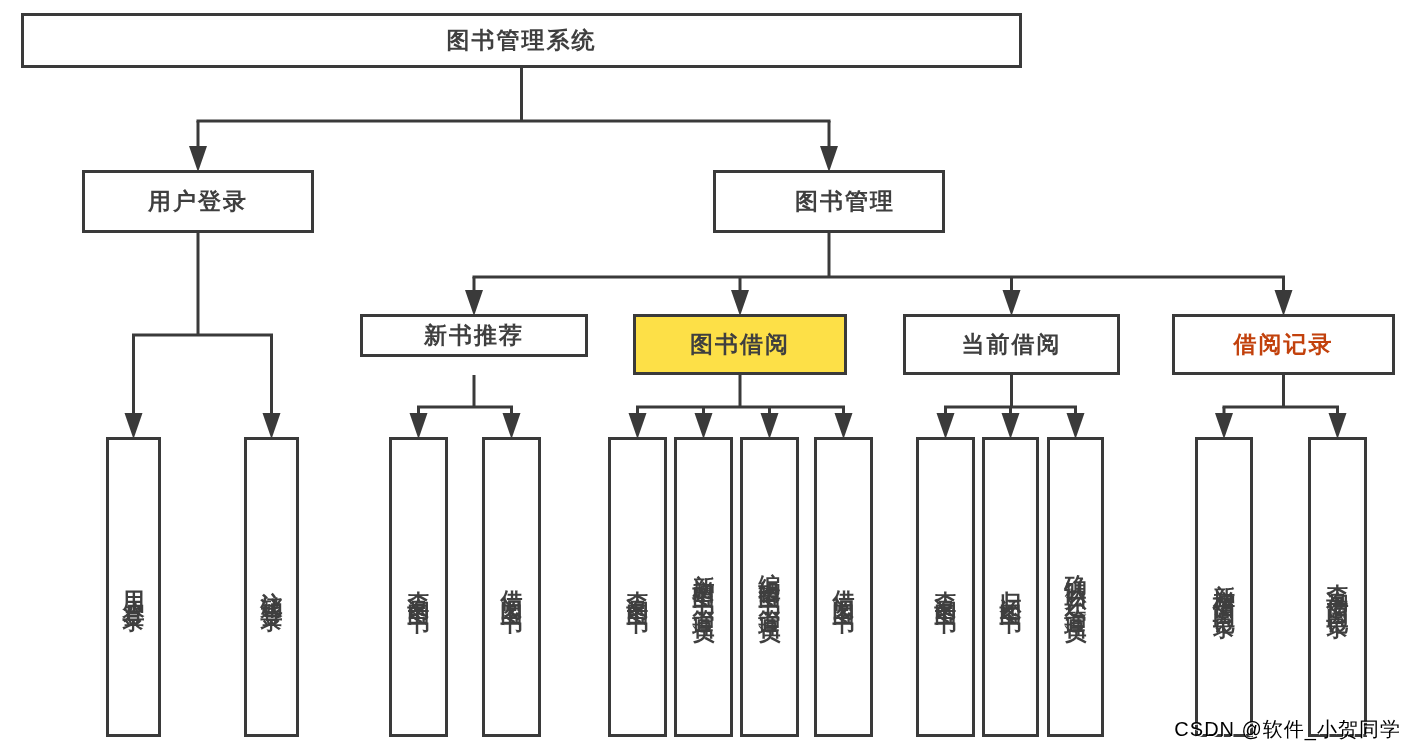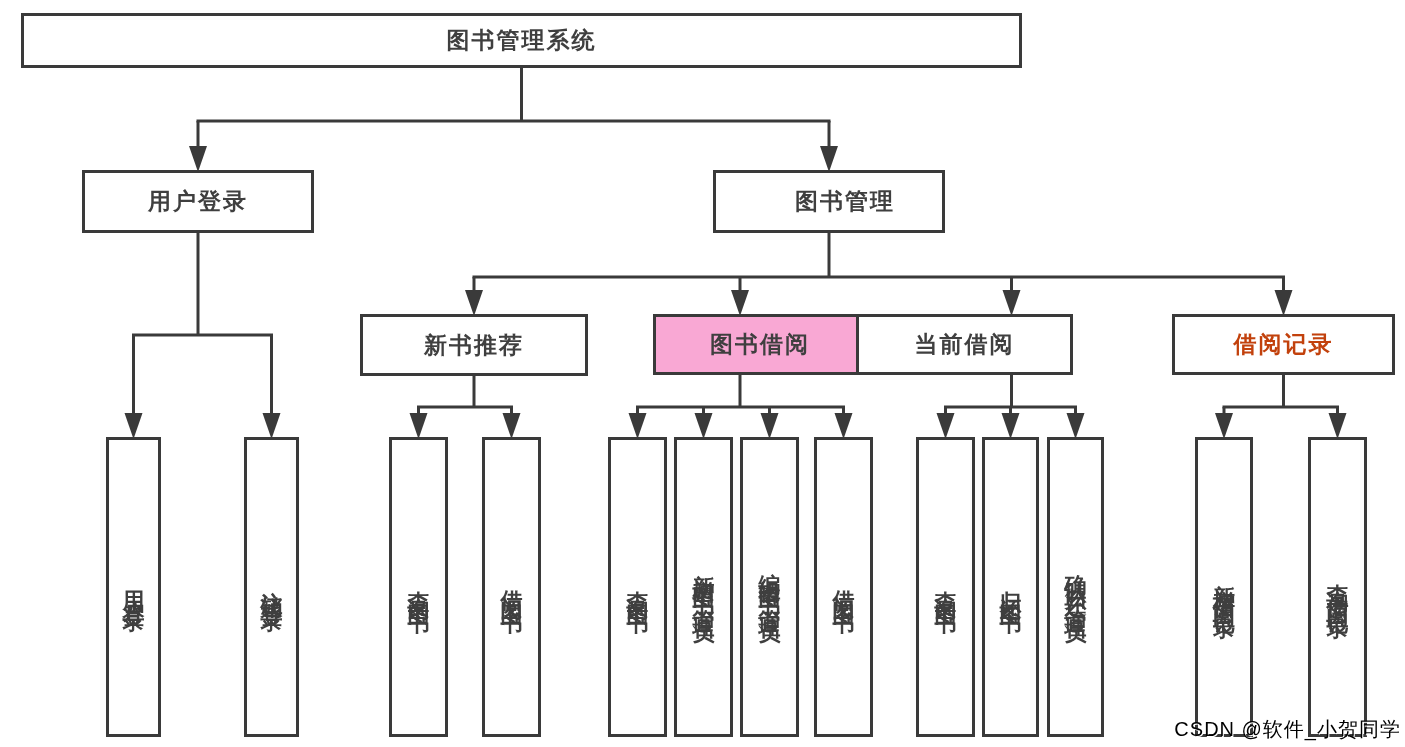--- a/index.html
+++ b/index.html
@@ -110,23 +110,23 @@
       <line x1="1222.5" y1="407" x2="1339" y2="407" stroke="#3a3a3a" stroke-width="3"></line>
       <line x1="1224" y1="407" x2="1224" y2="415" stroke="#3a3a3a" stroke-width="3"></line>
       <polygon points="1215,413 1233,413 1224,439" fill="#3a3a3a"></polygon>
       <line x1="1337.5" y1="407" x2="1337.5" y2="415" stroke="#3a3a3a" stroke-width="3"></line>
       <polygon points="1328.5,413 1346.5,413 1337.5,439" fill="#3a3a3a"></polygon>
     </svg>
   <div id="nodes">
       <div class="node h" style="left: 21px; top: 13px; width: 1001px; height: 55px; border-color: rgb(58, 58, 58); background: rgb(255, 255, 255); color: rgb(63, 63, 63);">图书管理系统</div>
       <div class="node h" style="left: 82px; top: 170px; width: 232px; height: 63px; border-color: rgb(58, 58, 58); background: rgb(255, 255, 255); color: rgb(63, 63, 63);">用户登录</div>
       <div class="node h" style="left: 713px; top: 170px; width: 232px; height: 63px; border-color: rgb(58, 58, 58); background: rgb(255, 255, 255); color: rgb(63, 63, 63); padding-left: 32px;">图书管理</div>
-      <div class="node h" style="left: 360px; top: 314px; width: 228px; height: 62px; border-color: rgb(58, 58, 58); background: rgb(255, 255, 255); color: rgb(63, 63, 63);">新书推荐</div>
-      <div class="node h" style="left: 633px; top: 314px; width: 214px; height: 61px; border-color: rgb(58, 58, 58); background: #f9a8d4; color: rgb(63, 63, 63); margin-left: 20px;">图书借阅</div>
-      <div class="node h" style="left: 856px; top: 314px; width: 217px; height: 61px; border-color: rgb(58, 58, 58); background: rgb(255, 255, 255); color: rgb(63, 63, 63);">当前借阅</div>
+      <div class="node h" style="left: 360px; top: 314px; width: 228px; height: 43px; border-color: rgb(58, 58, 58); background: rgb(255, 255, 255); color: rgb(63, 63, 63);">新书推荐</div>
+      <div class="node h" style="left: 633px; top: 314px; width: 214px; height: 61px; border-color: rgb(58, 58, 58); background: #fde047; color: rgb(63, 63, 63);">图书借阅</div>
+      <div class="node h" style="left: 903px; top: 314px; width: 217px; height: 61px; border-color: rgb(58, 58, 58); background: rgb(255, 255, 255); color: rgb(63, 63, 63);">当前借阅</div>
       <div class="node h" style="left: 1172px; top: 314px; width: 223px; height: 61px; border-color: rgb(58, 58, 58); background: rgb(255, 255, 255); color: #c2410c;">借阅记录</div>
       <div class="node v" style="left: 106px; top: 437px; width: 55px; height: 300px; border-color: rgb(58, 58, 58); background: rgb(255, 255, 255); color: rgb(63, 63, 63);">用户登录</div>
       <div class="node v" style="left: 244px; top: 437px; width: 55px; height: 300px; border-color: rgb(58, 58, 58); background: rgb(255, 255, 255); color: rgb(63, 63, 63);">注销登录</div>
       <div class="node v" style="left: 389px; top: 437px; width: 59px; height: 300px; border-color: rgb(58, 58, 58); background: rgb(255, 255, 255); color: rgb(63, 63, 63);">查询图书</div>
       <div class="node v" style="left: 482px; top: 437px; width: 59px; height: 300px; border-color: rgb(58, 58, 58); background: rgb(255, 255, 255); color: rgb(63, 63, 63);">借阅图书</div>
       <div class="node v" style="left: 608px; top: 437px; width: 59px; height: 300px; border-color: rgb(58, 58, 58); background: rgb(255, 255, 255); color: rgb(63, 63, 63);">查询图书</div>
       <div class="node v" style="left: 674px; top: 437px; width: 59px; height: 300px; border-color: rgb(58, 58, 58); background: rgb(255, 255, 255); color: rgb(63, 63, 63);">新增图书（管理员）</div>
       <div class="node v" style="left: 740px; top: 437px; width: 59px; height: 300px; border-color: rgb(58, 58, 58); background: rgb(255, 255, 255); color: rgb(63, 63, 63);">编辑图书（管理员）</div>
       <div class="node v" style="left: 814px; top: 437px; width: 59px; height: 300px; border-color: rgb(58, 58, 58); background: rgb(255, 255, 255); color: rgb(63, 63, 63);">借阅图书</div>
       <div class="node v" style="left: 916px; top: 437px; width: 59px; height: 300px; border-color: rgb(58, 58, 58); background: rgb(255, 255, 255); color: rgb(63, 63, 63);">查询图书</div>

